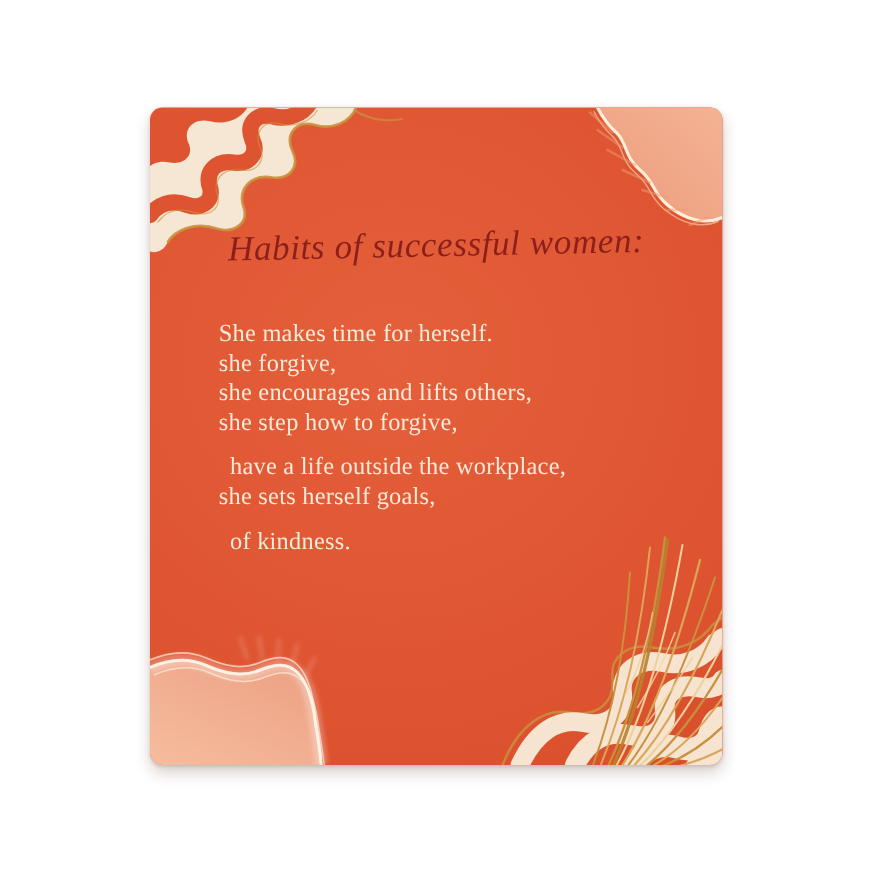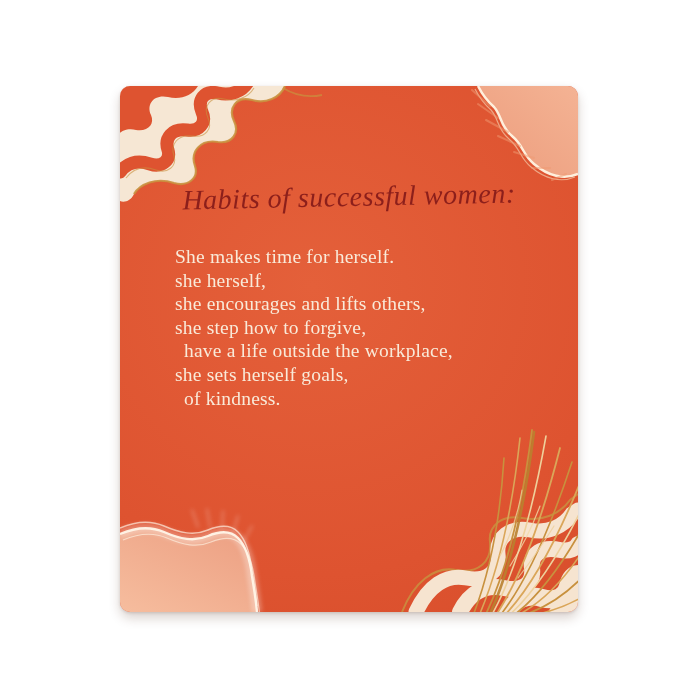--- a/index.html
+++ b/index.html
@@ -14,25 +14,25 @@
     box-shadow: 0 6px 12px rgba(70,30,10,.20), 0 1px 3px rgba(70,30,10,.15);
   }
   .decor { position:absolute; left:0; top:0; width:458px; height:526px; }
   .title {
     position:absolute; top:95px; left:0; width:100%; text-align:center;
     font-family:"Liberation Serif", serif; font-style:italic; font-weight:normal;
     font-size:28px; letter-spacing:.5px; color:#8c1f1b;
     transform:rotate(-1.2deg);
   }
   .habits {
-    position:absolute; left:55px; top:159px;
+    position:absolute; left:55px; top:170px;
     font-family:"Liberation Serif", serif; font-size:19.5px; line-height:23.6px;
     color:#f9ead9; letter-spacing:.2px; white-space:nowrap;
   }
-  .habit-line.indent { padding-left:9px; }
+  .habit-line.indent { padding-left:9px;margin-top:12px; }
 </style>
 </head>
 <body>
 
 <div class="stage">
   <div class="plaque">
 
     <svg class="decor" viewBox="0 0 458 526" xmlns="http://www.w3.org/2000/svg">
       <defs>
         <linearGradient id="gradTR" x1="0" y1="1" x2="1" y2="0">
@@ -112,21 +112,21 @@
         <path stroke="#eed09b" stroke-width="1.2" opacity="0.8" d="M380 470 Q 396 440 402 404"></path>
         <path stroke="#f2d9a8" stroke-width="1.2" opacity="0.8" d="M390 480 Q 408 452 420 420"></path>
         <path stroke="#eed09b" stroke-width="1.2" opacity="0.8" d="M398 492 Q 418 466 434 440"></path>
       </g>
     </svg>
 
     <div class="title">Habits of successful women:</div>
 
     <div class="habits">
       <div class="habit-line">She makes time for herself.</div>
-      <div class="habit-line">she herself,</div>
+      <div class="habit-line">she forgive,</div>
       <div class="habit-line">she encourages and lifts others,</div>
       <div class="habit-line">she step how to forgive,</div>
       <div class="habit-line indent">have a life outside the workplace,</div>
       <div class="habit-line">she sets herself goals,</div>
       <div class="habit-line indent">of kindness.</div>
     </div>
 
   </div>
 </div>
 

